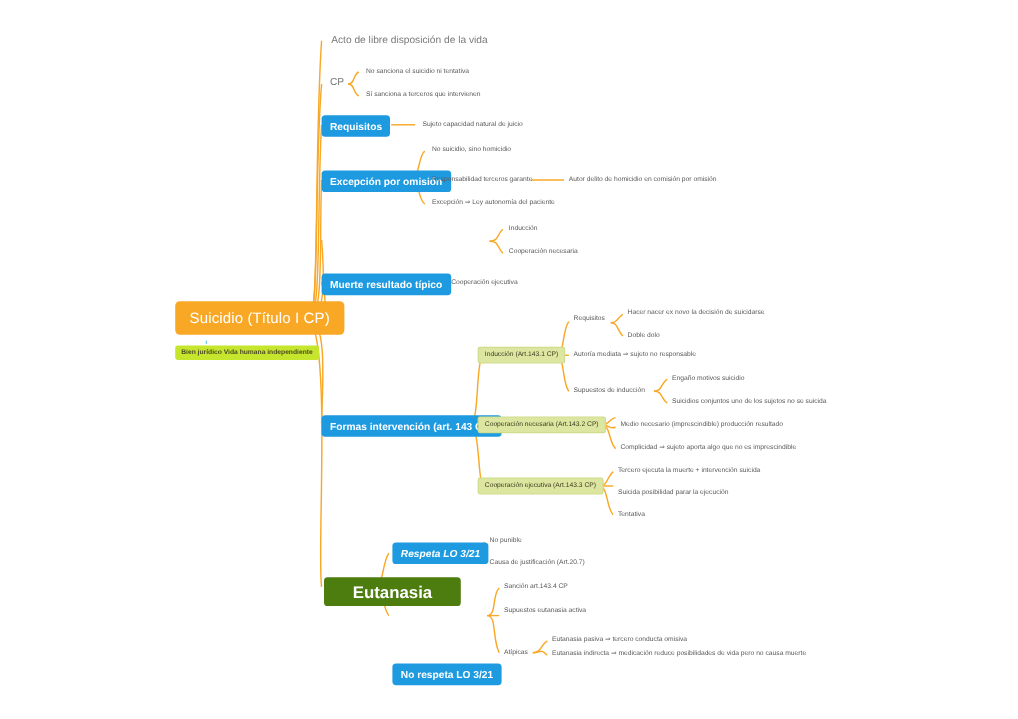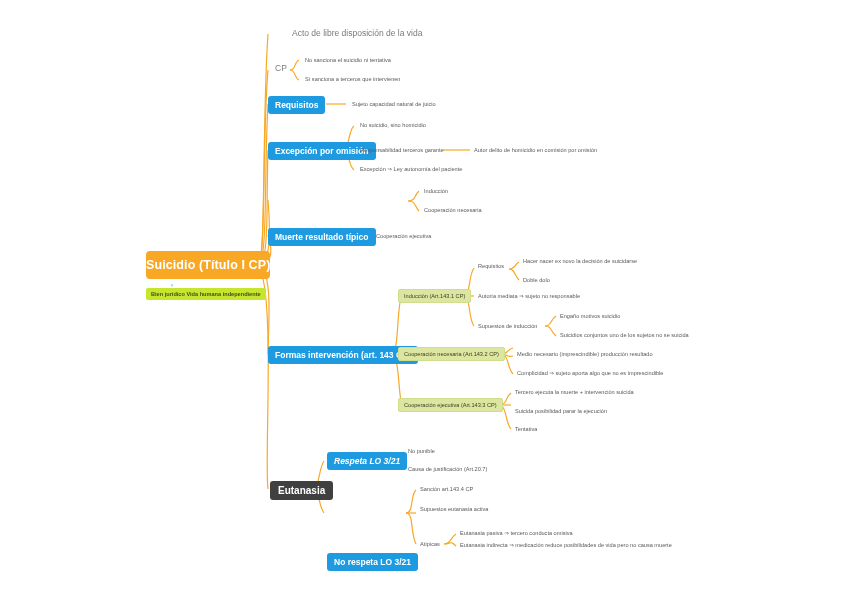--- a/index.html
+++ b/index.html
@@ -7,28 +7,28 @@
     width:848px;height:599px;position:relative;overflow:hidden;
     font-family:"Liberation Sans","DejaVu Sans",sans-serif;
     -webkit-font-smoothing:antialiased;
   }
   #canvas{position:absolute;inset:0;width:848px;height:599px;}
   svg.links{position:absolute;left:0;top:0;width:848px;height:599px;pointer-events:none;}
   .node{position:absolute;box-sizing:border-box;white-space:nowrap;}
 
   
   .root{
-    background:#F9A826;color:#ffffff;font-weight:bold;font-size:12.5px;
-    border-radius:4px;padding:7px 0;letter-spacing:.1px;
+    background:#F9A826;color:#ffffff;font-weight:normal;font-size:12.5px;
+    border-radius:4px;padding:7px 12px;letter-spacing:.1px;
     box-shadow:0 0 0 0 rgba(0,0,0,0);
   }
   
   .orange{
-    background:#404040;color:#ffffff;font-weight:bold;font-size:10px;
-    border-radius:3px;padding:4px 8px;
+    background:#4d7c0f;color:#ffffff;font-weight:bold;font-size:14px;
+    border-radius:3px;padding:4px 24px;
   }
   
   .blue{
     background:#1E9BE0;color:#ffffff;font-weight:bold;font-size:8.5px;
     border-radius:3px;padding:4px 7px;
   }
   
   .lime{
     background:#C6E62E;color:#4a4a22;font-size:5.6px;font-weight:bold;
     border-radius:2px;padding:3px 5px;
@@ -112,21 +112,21 @@
     </g>
 
     <g fill="none" stroke="#6BC6E8" stroke-width="1.1" stroke-dasharray="2.4,2.4">
       <path d="M172 284 L172 292"></path>
     </g>
   </svg>
 
   <div class="node root" style="left:146px;top:251px;">Suicidio (Título I CP)</div>
   <div class="node lime" style="left:146px;top:288px;">Bien jurídico Vida humana independiente</div>
 
-  <div class="node label-lg" style="left:292px;top:28px;">Acto de libre disposición de la vida</div>
+  <div class="node label-lg" style="left:276px;top:28px;">Acto de libre disposición de la vida</div>
 
   <div class="node label-lg" style="left:275px;top:63px;">CP</div>
   <div class="node txt" style="left:305px;top:57px;">No sanciona el suicidio ni tentativa</div>
   <div class="node txt" style="left:305px;top:76px;">Sí sanciona a terceros que intervienen</div>
 
   <div class="node blue" style="left:268px;top:96px;">Requisitos</div>
   <div class="node txt" style="left:352px;top:101px;">Sujeto capacidad natural de juicio</div>
 
   <div class="node blue" style="left:268px;top:142px;">Excepción por omisión</div>
   <div class="node txt" style="left:360px;top:122px;">No suicidio, sino homicidio</div>

